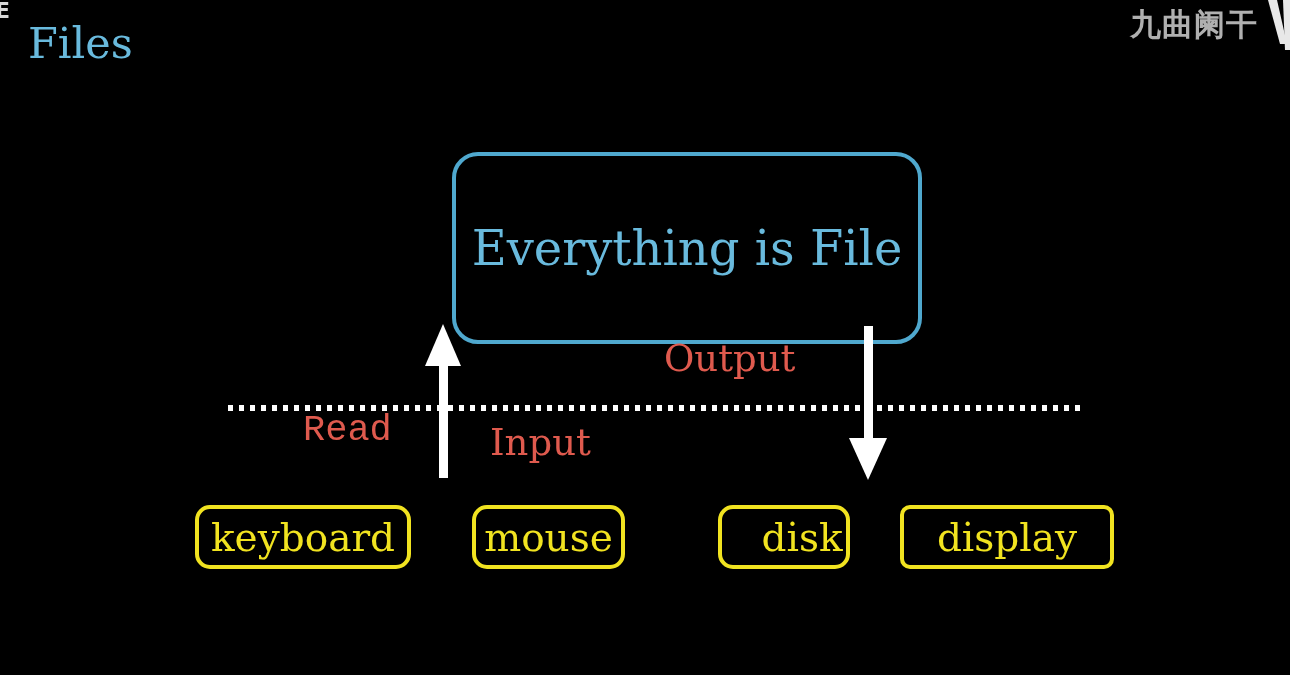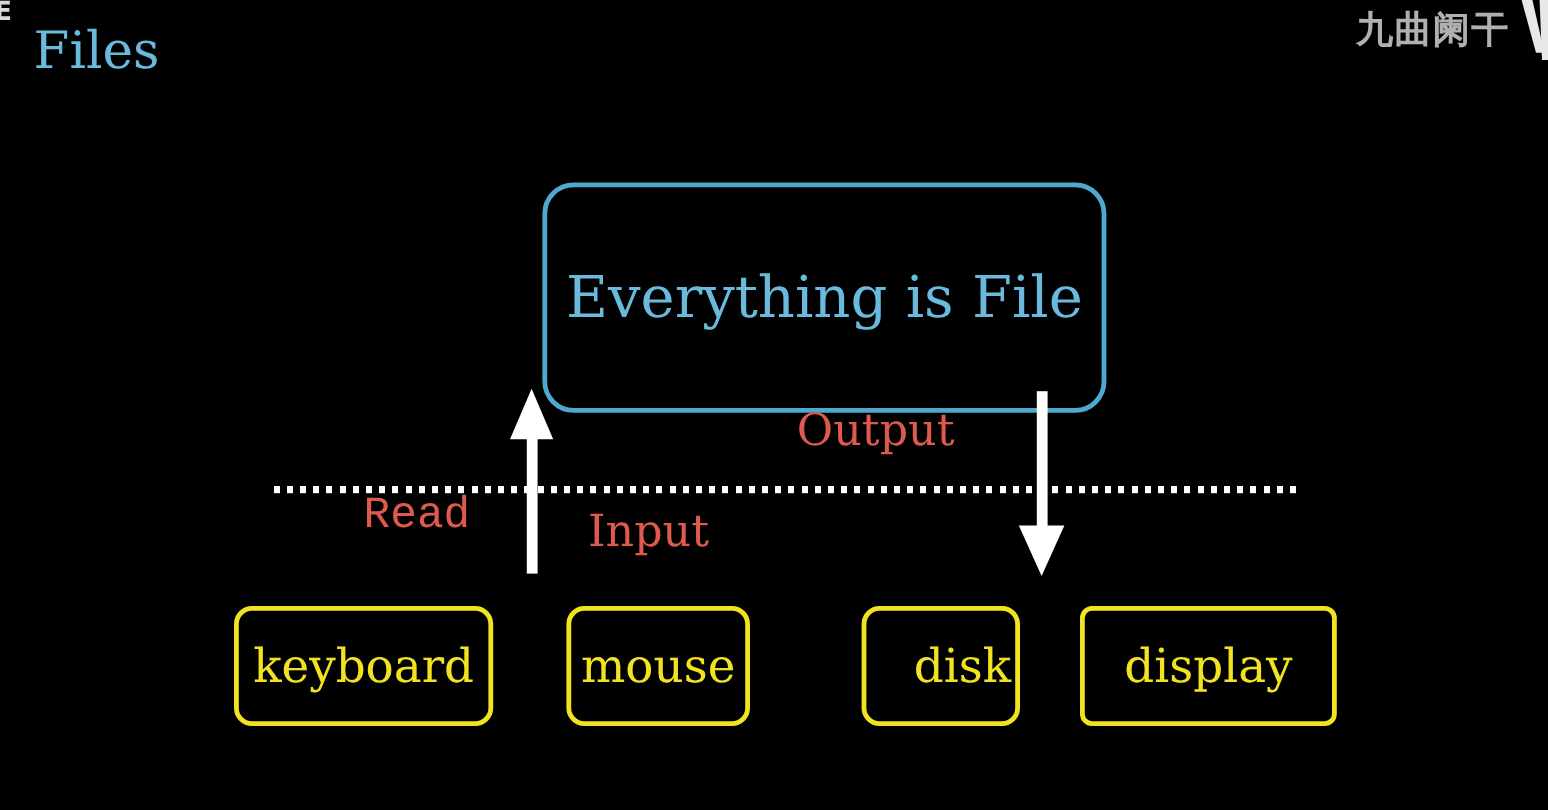--- a/index.html
+++ b/index.html
@@ -115,21 +115,21 @@
     line-height: 1;
     white-space: nowrap;
   }
   .io-label.read   { left: 303px; top: 412px; font-family: Liberation Mono, monospace; }
   .io-label.input  { left: 490px; top: 424px; }
   .io-label.output { left: 664px; top: 340px; }
   .io-label.write  { left: 908px; top: 344px; }
   .device {
     position: absolute;
     top: 505px;
-    height: 100px;
+    height: 64px;
     border: 4px solid var(--device_yellow, #f1e320);
     border-radius: 15px;
     box-sizing: border-box;
     display: flex;
     align-items: center;
     justify-content: center;
     color: var(--device_yellow, #f1e320);
     font-size: 39px;
   }
   .device.keyboard { left: 195px; width: 216px; }

